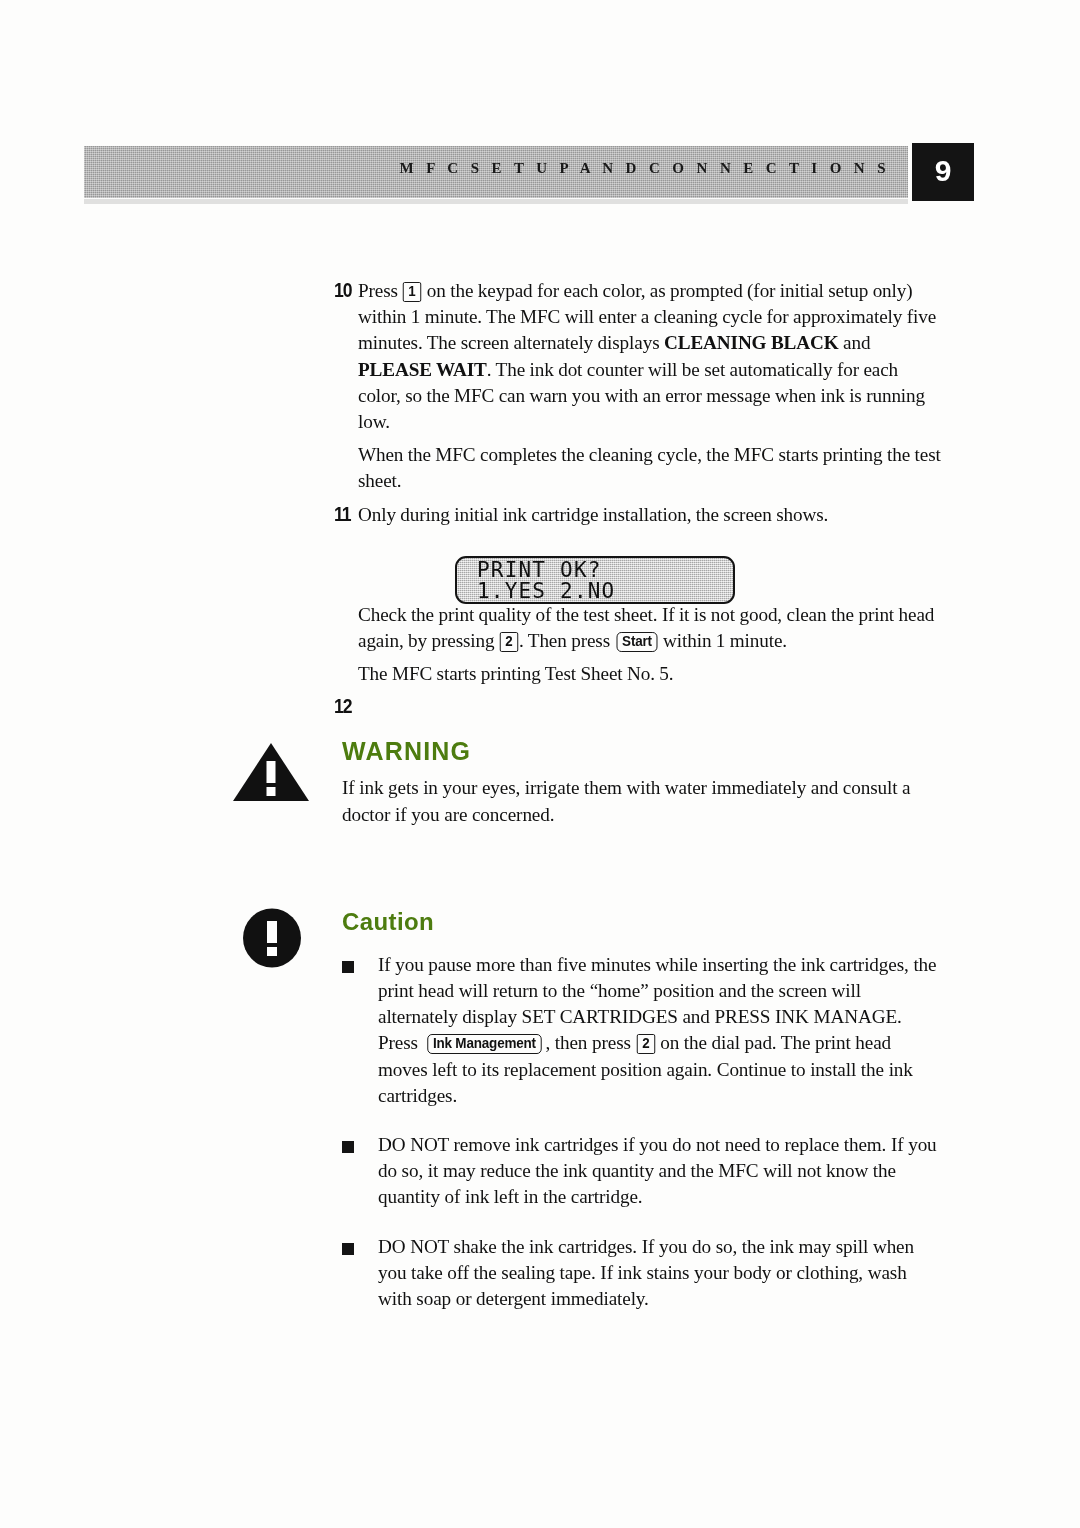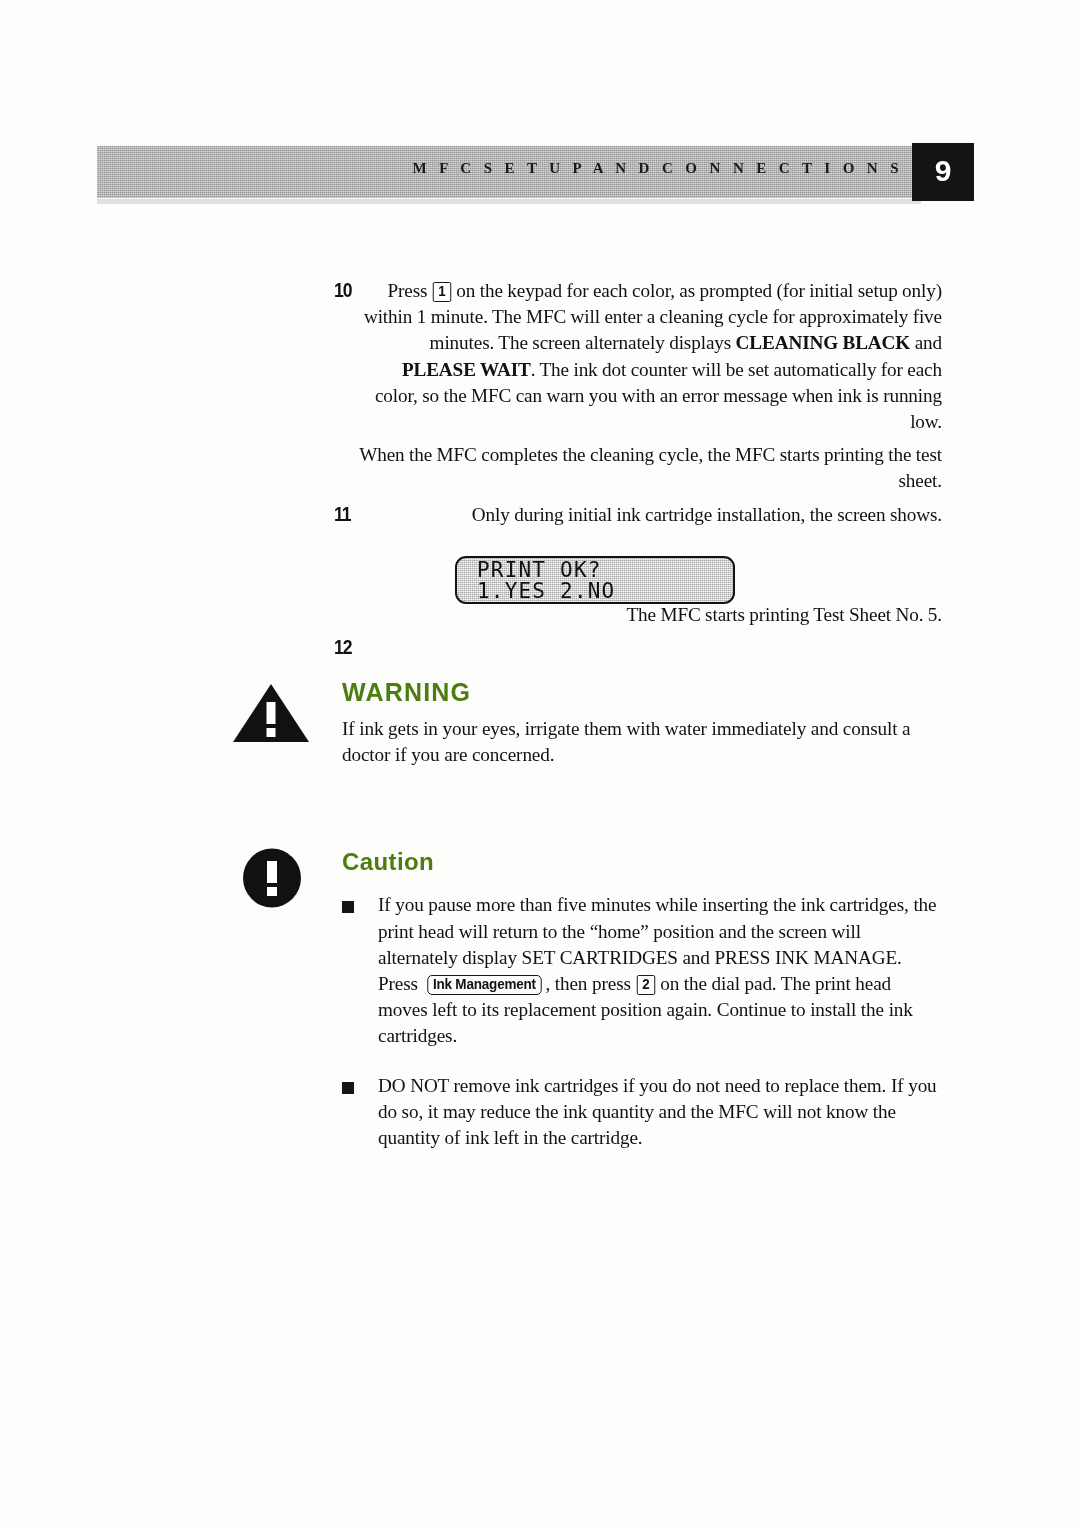--- a/index.html
+++ b/index.html
@@ -19,21 +19,21 @@
   
   .page {
     position: absolute;
     inset: 0;
     background: #fdfdfc;
   }
 
   
   .header-band {
     position: absolute;
-    left: 97px;
+    left: 84px;
     top: 146px;
     width: 824px;
     height: 52px;
     background-color: #a9a9a9;
     background-image:
       repeating-linear-gradient(0deg, rgba(255,255,255,0.30) 0 1px, rgba(0,0,0,0.05) 1px 2px),
       repeating-linear-gradient(90deg, rgba(255,255,255,0.26) 0 1px, rgba(0,0,0,0.06) 1px 2px);
   }
   .header-band::after {
     content: "";
@@ -98,21 +98,21 @@
     font-weight: 700;
     font-size: 20px;
     letter-spacing: -1.2px;
     color: #111;
     transform: scaleX(0.88);
     transform-origin: left center;
   }
   .para {
     font-size: 19.2px;
     line-height: 26.2px;
-    text-align: right;
+    text-align: left;
     margin: 0 0 7px 16px;
     letter-spacing: -0.12px;
     word-spacing: -0.2px;
   }
   .para.tight { margin-bottom: 4px; }
   b.lcdbold {
     font-family: "Liberation Serif", serif;
     font-weight: 700;
   }
 
@@ -255,20 +255,21 @@
     </div>
 
     <div class="step" style="margin-top:2px;">
       <div class="step-num">11</div>
       <p class="para tight">Only during initial ink cartridge installation, the screen shows.</p>
     </div>
 
     <div style="height:70px;"></div>
 
     <div class="step">
+      <p class="para"><span>Check the print quality of the test sheet. If it is not good, clean the print head again, by pressing</span> <span class="key-sq">2</span><span>. Then press</span> <span class="key-rd">Start</span> <span>within 1 minute.</span></p>
       <p class="para">The MFC starts printing Test Sheet No. 5.</p>
     </div>
 
     <div class="step">
       <div class="step-num">12</div>
     </div>
 
     <div class="notice" style="margin-top:50px;">
       <div class="icon-warn">
         <svg viewBox="0 0 78 62" width="78" height="62" aria-hidden="true">
@@ -296,20 +297,24 @@
           <span class="sq"></span>
           <span>If you pause more than five minutes while inserting the ink cartridges, the print head will return to the “home” position and the screen will alternately  display SET CARTRIDGES and PRESS INK MANAGE. Press</span>
           <span class="key-rd">Ink Management</span><span>, then press</span>
           <span class="key-sq">2</span>
           <span>on the dial pad. The print head moves left to its replacement position again. Continue to install the ink cartridges.</span>
         </li>
         <li>
           <span class="sq"></span>
           <span>DO NOT remove ink cartridges if you do not need to replace them.  If you do so, it may reduce the ink quantity and the MFC will not know the quantity of ink left in the cartridge.</span>
         </li>
+        <li>
+          <span class="sq"></span>
+          <span>DO NOT shake the ink cartridges. If you do so, the ink may spill when you take off the sealing tape. If ink stains your body or clothing, wash with soap or detergent immediately.</span>
+        </li>
       </ul>
     </div>
 
   </div>
 
   <div class="lcd">
     <div class="lcd-inner">
       <div class="lcd-line">PRINT OK?</div>
       <div class="lcd-line">1.YES 2.NO</div>
     </div>

